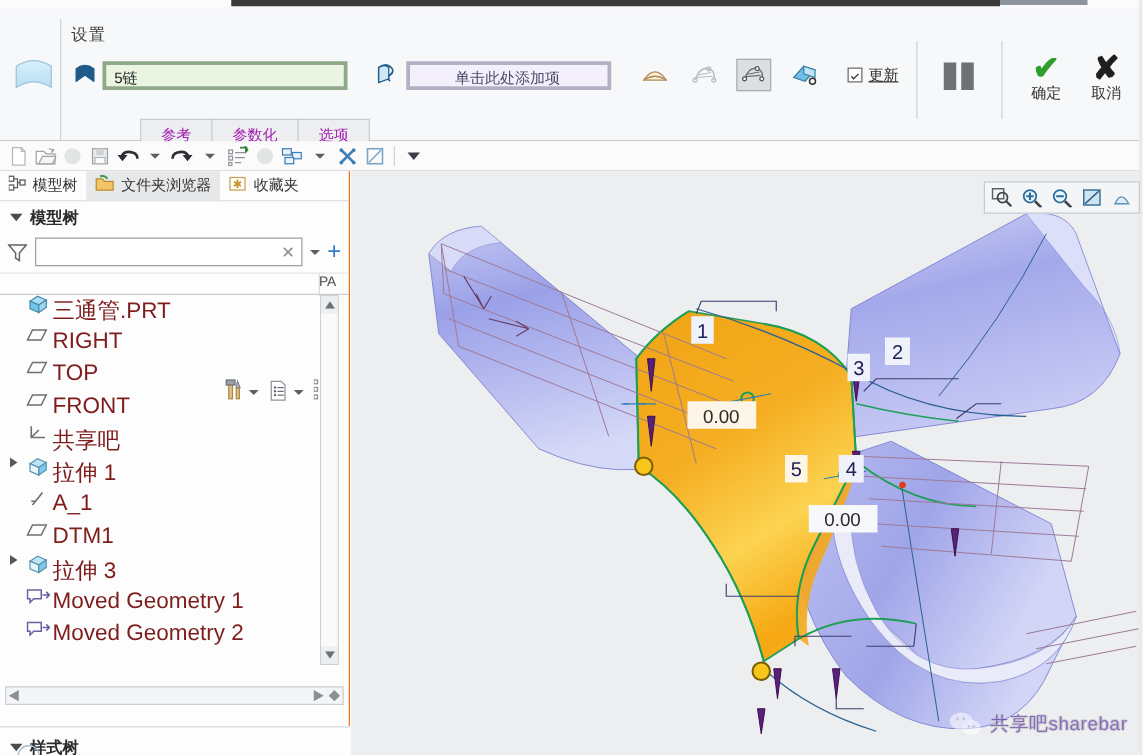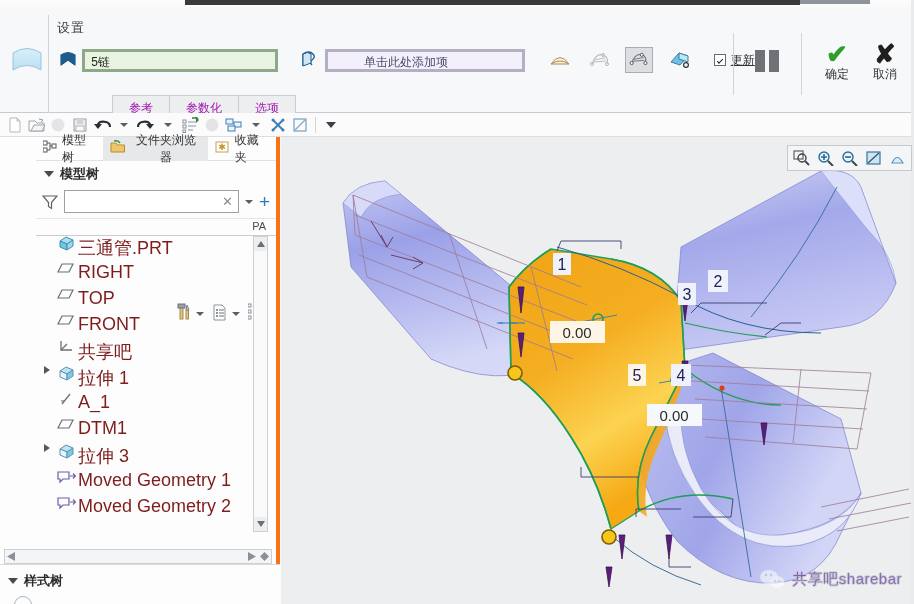--- a/index.html
+++ b/index.html
@@ -37,21 +37,21 @@
 
   .row1 { position:absolute; left:57px; top:40px; height:26px; }
 
   .icon-box { display:inline-block; vertical-align:middle; }
 
   .field {
     display:inline-block; vertical-align:middle; height:23px; line-height:21px;
     border:3px solid #0f766e; padding:0 6px; font-size:12px;
   }
   .field.green { background:#e9f5e0; border-color:#8fa889; color:#1e1e1e; width:196px; }
-  .field.lilac { background:#f3f0fb; border-color:#b4b0c4; color:#4a4a6a; width:200px; text-align:left; padding-left:36px;}
+  .field.lilac { background:#f3f0fb; border-color:#b4b0c4; color:#4a4a6a; width:164px; text-align:left; padding-left:36px;}
 
   .chk-wrap { display:inline-flex; align-items:center; gap:5px; vertical-align:middle;text-decoration:underline; }
   .chkbox {
     width:12px; height:12px; border:1px solid #6b6b6b; background:#fff;
     display:inline-block; position:relative;
   }
   .chkbox::after {
     content:""; position:absolute; left:2px; top:4px; width:5px; height:2px;
     border-left:1.6px solid #222; border-bottom:1.6px solid #222;
     transform: rotate(-45deg);
@@ -81,21 +81,21 @@
     background:#fbfbfc; border-bottom:1px solid #dcdfe2;
     display:flex; align-items:center; padding-left:4px; gap:2px;
   }
   .tbtn { width:20px; height:20px; display:flex; align-items:center; justify-content:center; }
   .tsep { width:1px; height:16px; background:#d3d6d9; margin:0 3px; }
   .caret { width:0;height:0;border-left:4px solid transparent;border-right:4px solid transparent;border-top:4px solid #5a5f66; }
 
   
   .leftpanel {
     position:absolute; left:0; top:137px; width:280px; height:467px;
-    background:#fdfdfd; border-right:4px solid #f97316;padding-left:36px;
+    background:#fdfdfd; border-right:1px solid #f97316;
   }
   .navtabs { height:24px; display:flex; align-items:center; font-size:12px; border-bottom:1px solid #dfe2e5; }
   .navtab { display:flex; align-items:center; gap:5px; padding:0 7px; height:24px; color:#333; }
   .navtab.sel { background:#e6e8ea;text-align:center; }
 
   .section-hdr {
     height:26px; display:flex; align-items:center; padding-left:8px;
     font-size:13px; font-weight:bold; color:#2b2b2b; gap:6px;
   }
   .tri { width:0;height:0;border-left:5px solid transparent;border-right:5px solid transparent;border-top:6px solid #4a4a4a; }
@@ -130,21 +130,21 @@
     position:absolute; right:8px; top:0; width:15px; height:296px;
     background:#f4f5f6; border:1px solid #ccd0d3;
   }
   .vscroll .arr { height:14px; display:flex; align-items:center; justify-content:center; background:#eceef0; }
   .vscroll .thumbtrack { position:absolute; top:14px; bottom:14px; left:0; right:0; background:#fafafa; }
   .hscroll {
     position:absolute; left:4px; right:4px; bottom:40px; height:15px;
     background:#f4f5f6; border:1px solid #ccd0d3; display:flex; align-items:center; justify-content:space-between;
     padding:0 2px;
   }
-  .styletree { position:absolute; left:0; bottom:0; width:280px; height:40px; border-top:1px solid #d8dbde; background:#fdfdfd;}
+  .styletree { position:absolute; left:0; bottom:0; width:280px; height:23px; border-top:1px solid #d8dbde; background:#fdfdfd;}
   .styletree .section-hdr { margin-top:3px; }
   .styletree .stub { position:absolute; left:14px; bottom:-10px; width:18px;height:18px;border-radius:50%;border:1px solid #9fb6c8; }
 
   
   .viewport {
     position:absolute; left:281px; top:137px; width:633px; height:467px;
     background:#eceef0; overflow:hidden;
   }
   .zoomtools {
     position:absolute; right:2px; top:8px; height:26px;

